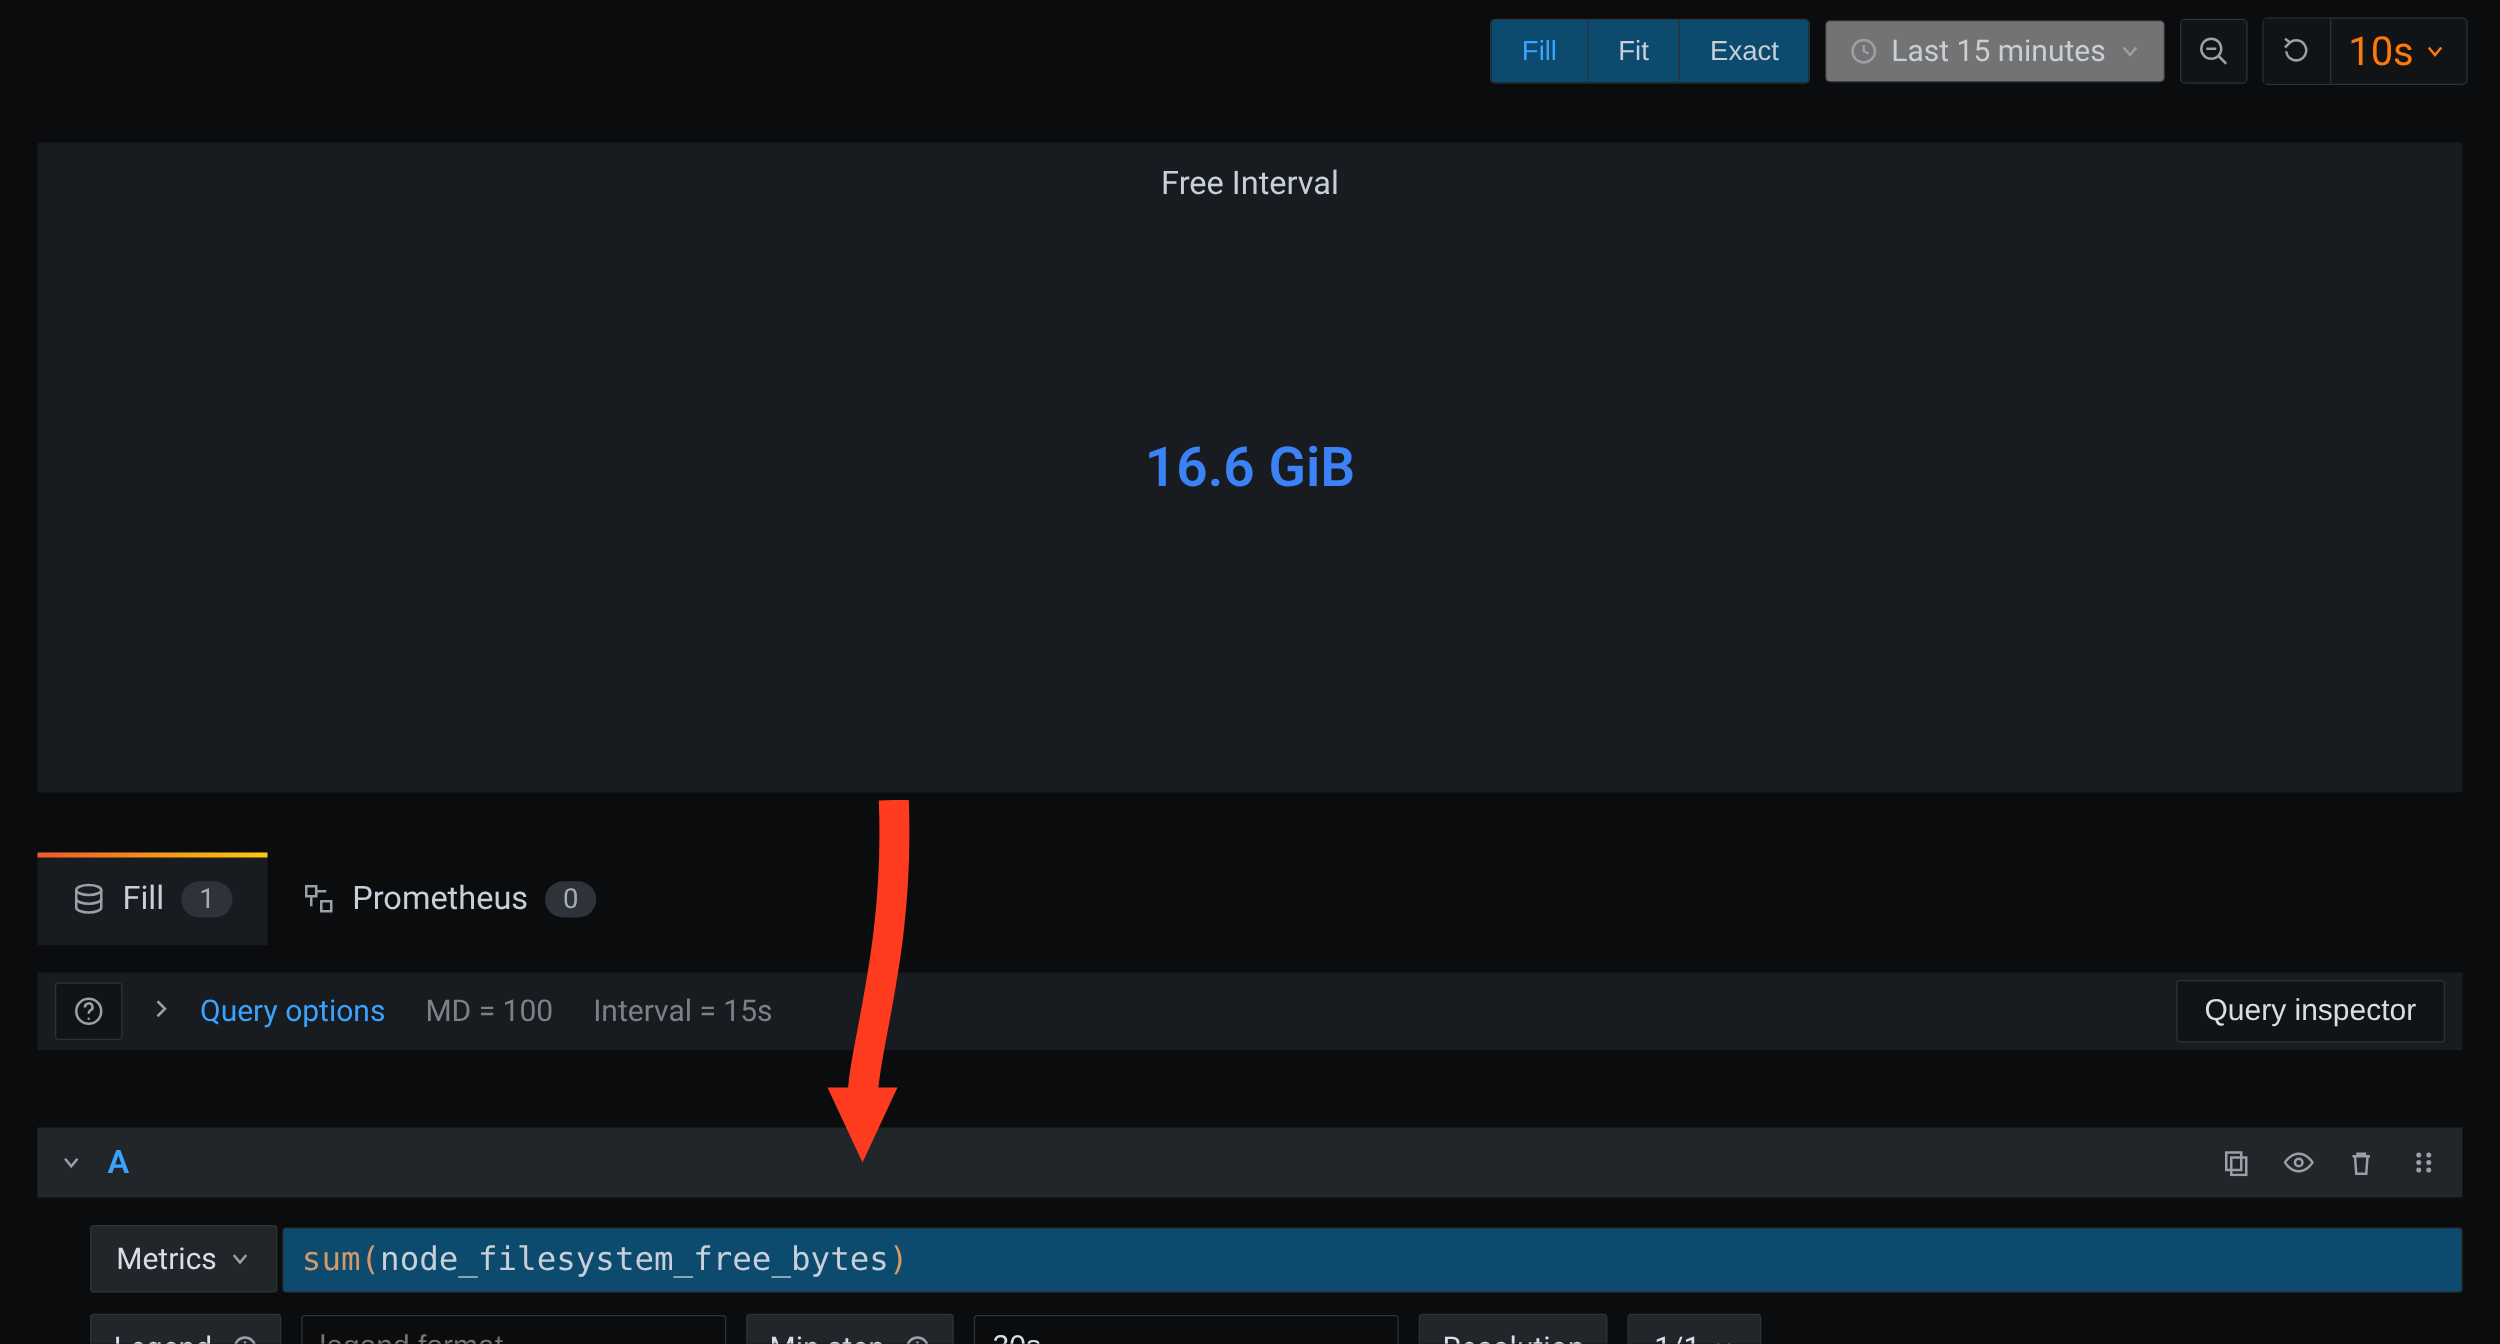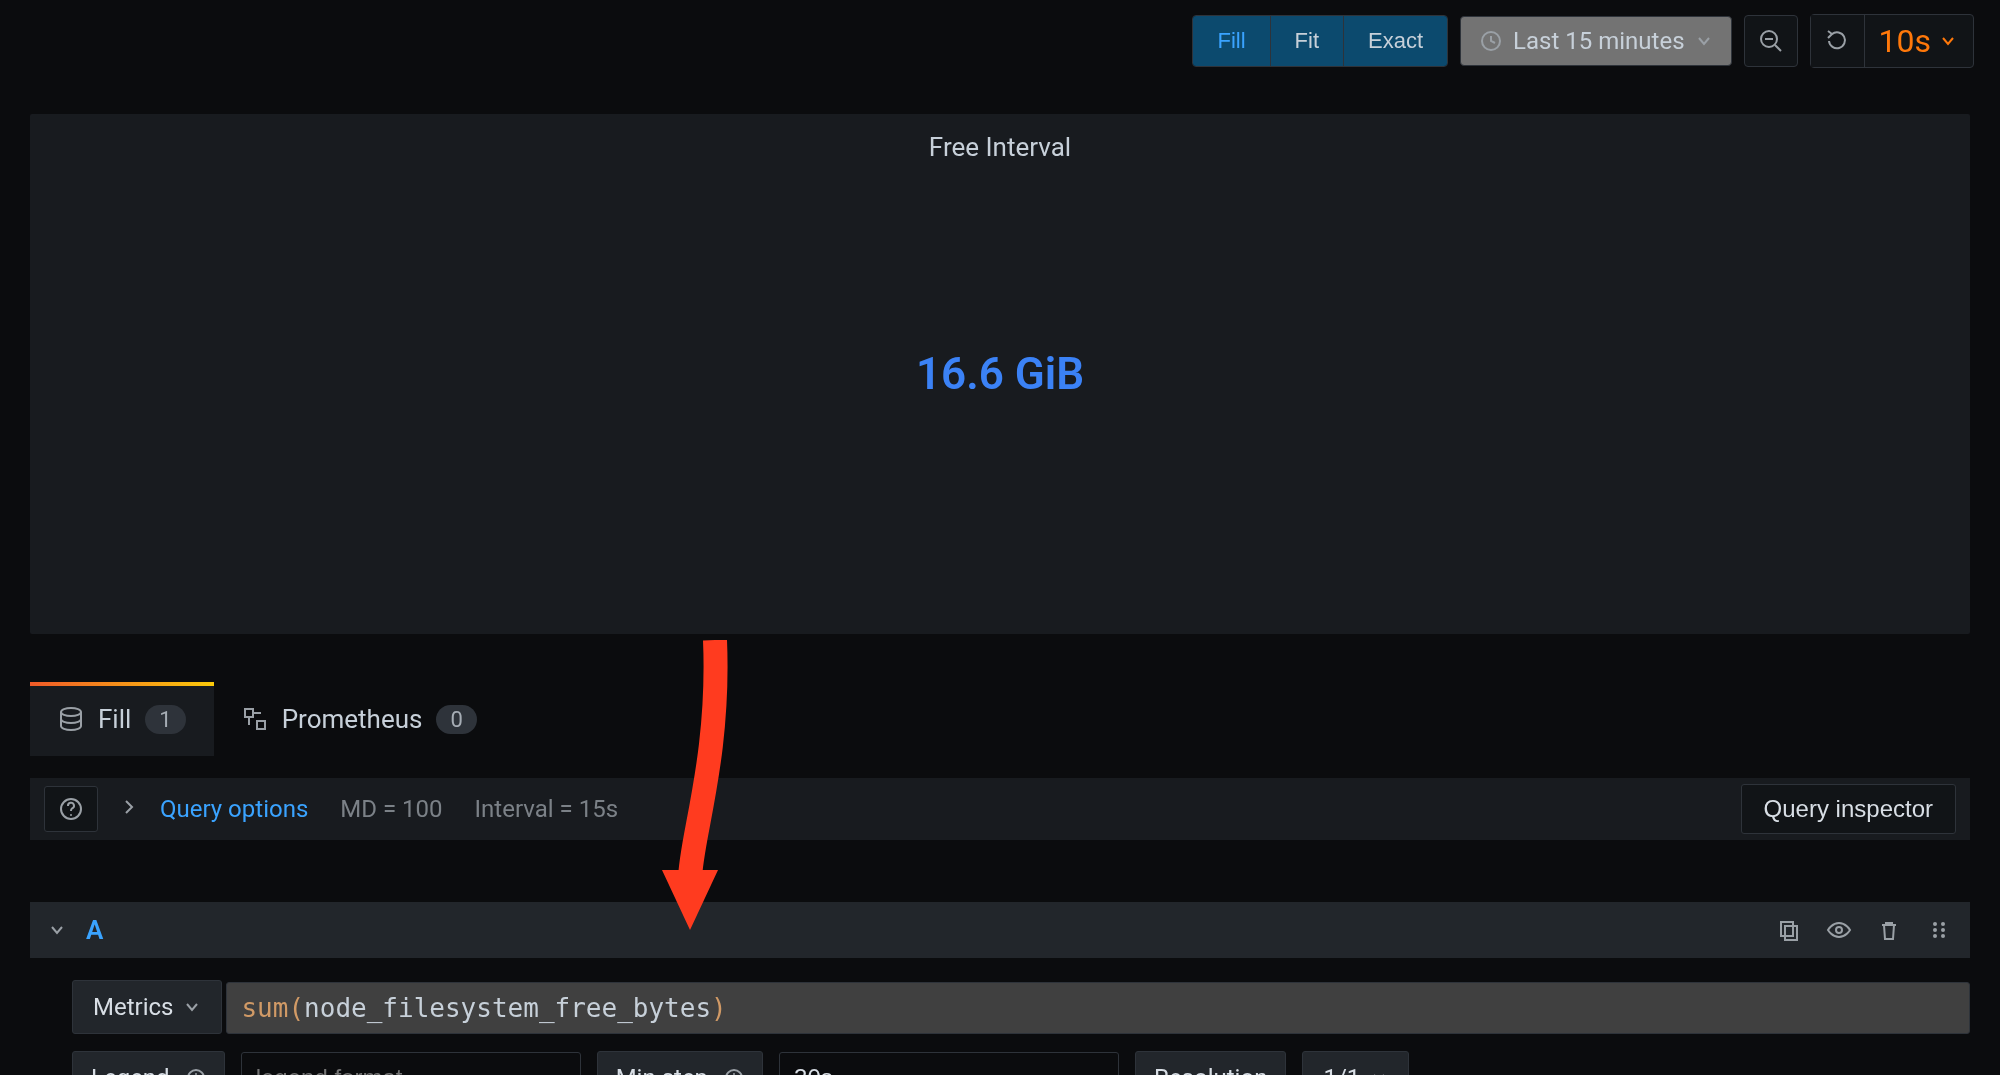--- a/index.html
+++ b/index.html
@@ -209,21 +209,21 @@
   border:1px solid #2e333a;
   padding: 12px 20px;
   color:#d8dee5;
   font-size: 24px;
   border-radius:3px;
   cursor:pointer;
   display:flex; gap:10px; align-items:center;
 }
 .query-input {
   flex:1;
-  background:#404040;
+  background:#0c4a6e;
   border:1px solid #2e333a;
   height: 52px;
   border-radius:3px;
   padding: 0 14px;
   font-family: Menlo, Consolas, monospace;
   font-size: 26px;
   color:#c7d0d9;
   display:flex; align-items:center;
 }
 .tok-fn { color:#d19a66; }

